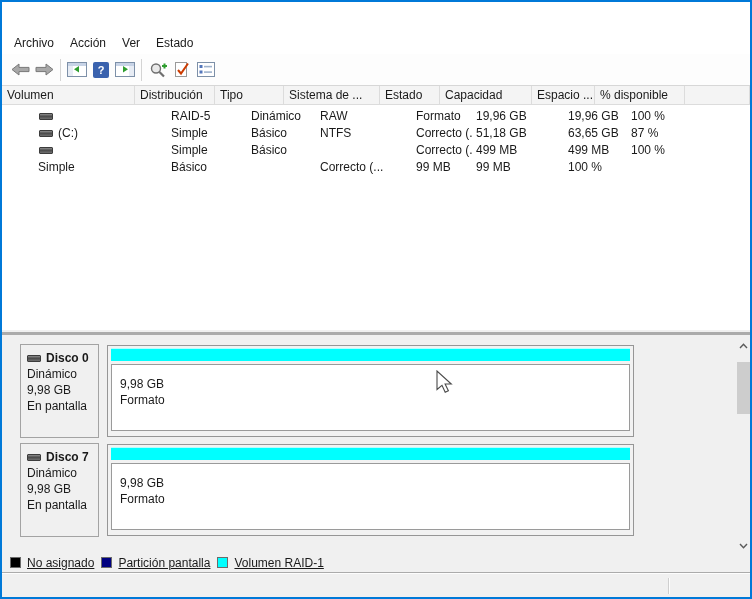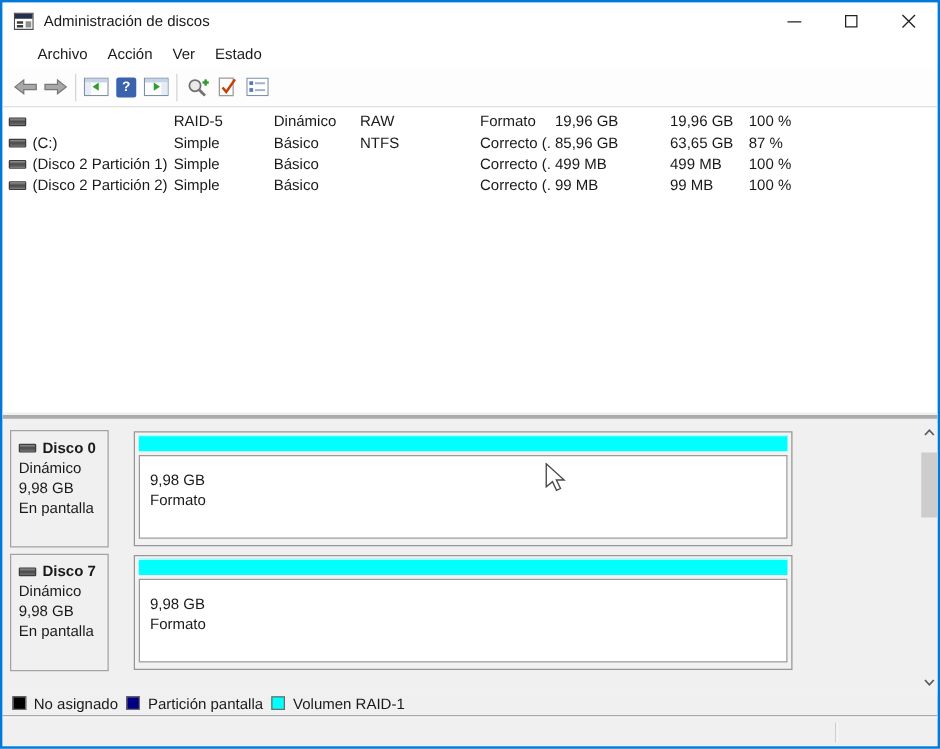--- a/index.html
+++ b/index.html
@@ -14,118 +14,93 @@
   .titlebar { position:absolute; left:0; top:0; right:0; height:30px; background:#fff; }
   .app-icon { position:absolute; left:9px; top:8px; }
   .window-title { position:absolute; left:33px; top:0; line-height:30px; white-space:nowrap; }
   .caption-buttons { position:absolute; right:0; top:0; height:30px; display:flex; }
   .cap-btn { width:46px; height:30px; display:flex; align-items:center; justify-content:center; }
   .min-glyph { width:11px; height:0; border-top:1px solid #222; display:block; }
   .max-glyph { width:10px; height:10px; border:1px solid #222; display:block; }
 
   
   .menubar { position:absolute; left:0; top:30px; right:0; height:22px; background:#fff;
-             display:flex; padding-left:20px; }
+             display:flex; padding-left:4px; }
   .menu-item { padding:0 8px; line-height:22px; }
 
   
   .toolbar { position:absolute; left:0; top:52px; right:0; height:32px; background:#fdfdfd;
              border-bottom:1px solid #d7d7d7; display:flex; align-items:center; padding-left:6px; }
   .tb-btn { width:24px; height:24px; display:flex; align-items:center; justify-content:center; }
   .tb-sep { width:1px; height:22px; background:#d4d4d4; margin:0 4px; }
   .help-box { width:16px; height:16px; background:#3a62ae; color:#fff; font-weight:bold;
               font-size:11px; display:flex; align-items:center; justify-content:center; border-radius:2px; }
 
   
   .listview { position:absolute; left:0; top:84px; right:0; height:246px; background:#fff; }
   .lv-grid { display:grid; grid-template-columns:133px 80px 69px 96px 60px 92px 63px 90px 1fr; }
   .lv-header { height:19px; }
   .lv-header .hcell { background:#f4f4f4; border-right:1px solid #dcdcdc; border-bottom:1px solid #dcdcdc;
                       line-height:18px; padding-left:5px; white-space:nowrap; overflow:hidden; }
-  .lv-row { height:17px; margin-top:0; }
+  .lv-row { height:17px; margin-top:0;margin-left:32px; }
   .lv-row .cell { line-height:17px; padding-left:4px; white-space:nowrap; overflow:hidden; }
   .lv-rows { padding-top:3px; }
   .vol-cell { display:flex; align-items:center; gap:5px; padding-left:5px !important; }
   .drive-icon { width:14px; height:7px; border-radius:1px; flex:0 0 auto;
                 background:linear-gradient(180deg,#8f8f8f 0%,#4a4a4a 45%,#6f6f6f 100%);
                 border:1px solid #3c3c3c; }
 
   
   .splitter { position:absolute; left:0; top:328px; right:0; height:8px; background:#f0f0f0; }
   .splitter-bar { margin-top:2px; height:3px; background:#ababab; }
 
   
   .graphview { position:absolute; left:0; top:336px; right:0; height:215px; background:#f0f0f0; }
   .disk-block { position:absolute; left:0; width:735px; height:94px; }
-  .disk-head { position:absolute; left:6px; top:0; width:79px; height:94px; background:#f0f0f0;
+  .disk-head { position:absolute; left:18px; top:0; width:79px; height:94px; background:#f0f0f0;
                border:1px solid #a3a3a3; padding:5px 0 0 6px; }
   .disk-name-row { display:flex; align-items:center; gap:5px; height:16px; }
   .disk-name { font-weight:bold; }
   .disk-line { line-height:16px; white-space:nowrap; }
   .partition-area { position:absolute; left:105px; top:1px; width:527px; height:92px;
                     background:#f2f2f2; border:1px solid #969696; }
   .part-bar { position:absolute; left:3px; right:3px; top:2px; height:13px; background:#00ffff;
               border-top:1px solid #b3ffff; }
   .part-body { position:absolute; left:3px; right:3px; top:18px; height:67px; background:#fff;
                border:1px solid #9a9a9a; padding:11px 0 0 8px; }
   .part-line { line-height:16px; }
 
   
   .vscroll { position:absolute; left:735px; top:0; width:13px; height:215px; background:#f0f0f0; }
   .vs-btn { position:absolute; left:0; width:13px; height:15px; display:flex; align-items:center; justify-content:center; }
   .vs-up { top:0; } .vs-down { bottom:0; }
   .vs-thumb { position:absolute; left:0; top:24px; width:13px; height:52px; background:#cdcdcd; }
 
   
   .legend { position:absolute; left:0; top:551px; right:0; height:19px; background:#f0f0f0;
-            display:flex; align-items:center; padding-left:8px; }
+            display:flex; align-items:center; padding-left:8px;text-decoration:underline; }
   .legend-item { display:flex; align-items:center; gap:6px; margin-right:7px; }
   .sw { width:11px; height:11px; border:1px solid #6b6b6b; flex:0 0 auto; }
   .sw-black { background:#000000; } .sw-navy { background:#000080; } .sw-cyan { background:#00ffff; }
 
   
   .statusbar { position:absolute; left:0; top:570px; right:0; height:25px; background:#f0f0f0;
                border-top:1px solid #ababab; box-shadow:inset 0 1px 0 #fdfdfd; }
   .sb-divider { position:absolute; left:666px; top:5px; height:16px; width:0;
                 border-left:1px solid #cfcfcf; box-shadow:1px 0 0 #fdfdfd; }
 
   
   .cursor { position:absolute; left:434px; top:368px; pointer-events:none; }
 </style>
 </head>
 <body>
 
 <div class="window">
   <div class="content">
 
-    <div class="titlebar">
-      <span class="app-icon">
-        <svg width="16" height="14" viewBox="0 0 16 14">
-          <rect x="0.5" y="0.5" width="15" height="13" fill="#ffffff" stroke="#4a4a4a"></rect>
-          <rect x="1" y="1" width="14" height="4" fill="#23314f"></rect>
-          <rect x="2.5" y="7" width="5" height="2" fill="#3c3c3c"></rect>
-          <rect x="2.5" y="10" width="5" height="2" fill="#3c3c3c"></rect>
-          <rect x="9.5" y="7" width="4.5" height="5" fill="#8f8f8f"></rect>
-        </svg>
-      </span>
-      <span class="window-title">Administración de discos</span>
-      <div class="caption-buttons">
-        <div class="cap-btn">
-            <span class="min-glyph"></span>
-          </div>
-        <div class="cap-btn">
-            <span class="max-glyph"></span>
-          </div>
-        <div class="cap-btn">
-          <svg width="12" height="12" viewBox="0 0 12 12">
-            <path d="M1 1 L11 11 M11 1 L1 11" stroke="#222" stroke-width="1.1" fill="none"></path>
-          </svg>
-        </div>
-      </div>
-    </div>
 
     <div class="menubar">
       <span class="menu-item">Archivo</span>
       <span class="menu-item">Acción</span>
       <span class="menu-item">Ver</span>
       <span class="menu-item">Estado</span>
     </div>
 
     <div class="toolbar">
       <div class="tb-btn">
@@ -178,20 +153,31 @@
           <rect x="0.5" y="0.5" width="17" height="14" fill="#ffffff" stroke="#7d90a8"></rect>
           <rect x="2.5" y="3" width="3" height="3" fill="#5577bb"></rect>
           <rect x="7" y="3.8" width="8" height="1.6" fill="#9fb2cc"></rect>
           <rect x="2.5" y="8.5" width="3" height="3" fill="#5577bb"></rect>
           <rect x="7" y="9.3" width="8" height="1.6" fill="#9fb2cc"></rect>
         </svg>
       </div>
     </div>
 
     <div class="listview">
+      <div class="lv-grid lv-header">
+        <div class="hcell">Volumen</div>
+        <div class="hcell">Distribución</div>
+        <div class="hcell">Tipo</div>
+        <div class="hcell">Sistema de ...</div>
+        <div class="hcell">Estado</div>
+        <div class="hcell">Capacidad</div>
+        <div class="hcell">Espacio ...</div>
+        <div class="hcell">% disponible</div>
+        <div class="hcell"></div>
+      </div>
       <div class="lv-rows">
 
         <div class="lv-grid lv-row">
           <div class="cell vol-cell">
               <span class="drive-icon"></span>
               <span></span>
             </div>
           <div class="cell">RAID-5</div>
           <div class="cell">Dinámico</div>
           <div class="cell">RAW</div>
@@ -204,46 +190,41 @@
 
         <div class="lv-grid lv-row">
           <div class="cell vol-cell">
               <span class="drive-icon"></span>
               <span>(C:)</span>
             </div>
           <div class="cell">Simple</div>
           <div class="cell">Básico</div>
           <div class="cell">NTFS</div>
           <div class="cell">Correcto (...</div>
-          <div class="cell">85,96 GB</div>
+          <div class="cell">51,18 GB</div>
           <div class="cell">63,65 GB</div>
           <div class="cell">87 %</div>
           <div class="cell"></div>
         </div>
 
         <div class="lv-grid lv-row">
           <div class="cell vol-cell">
               <span class="drive-icon"></span>
-              <span>(Disco 2 Partición 1)</span>
             </div>
           <div class="cell">Simple</div>
           <div class="cell">Básico</div>
           <div class="cell"></div>
           <div class="cell">Correcto (...</div>
           <div class="cell">499 MB</div>
           <div class="cell">499 MB</div>
           <div class="cell">100 %</div>
           <div class="cell"></div>
         </div>
 
         <div class="lv-grid lv-row">
-          <div class="cell vol-cell">
-              <span class="drive-icon"></span>
-              <span>(Disco 2 Partición 2)</span>
-            </div>
           <div class="cell">Simple</div>
           <div class="cell">Básico</div>
           <div class="cell"></div>
           <div class="cell">Correcto (...</div>
           <div class="cell">99 MB</div>
           <div class="cell">99 MB</div>
           <div class="cell">100 %</div>
           <div class="cell"></div>
         </div>
 

